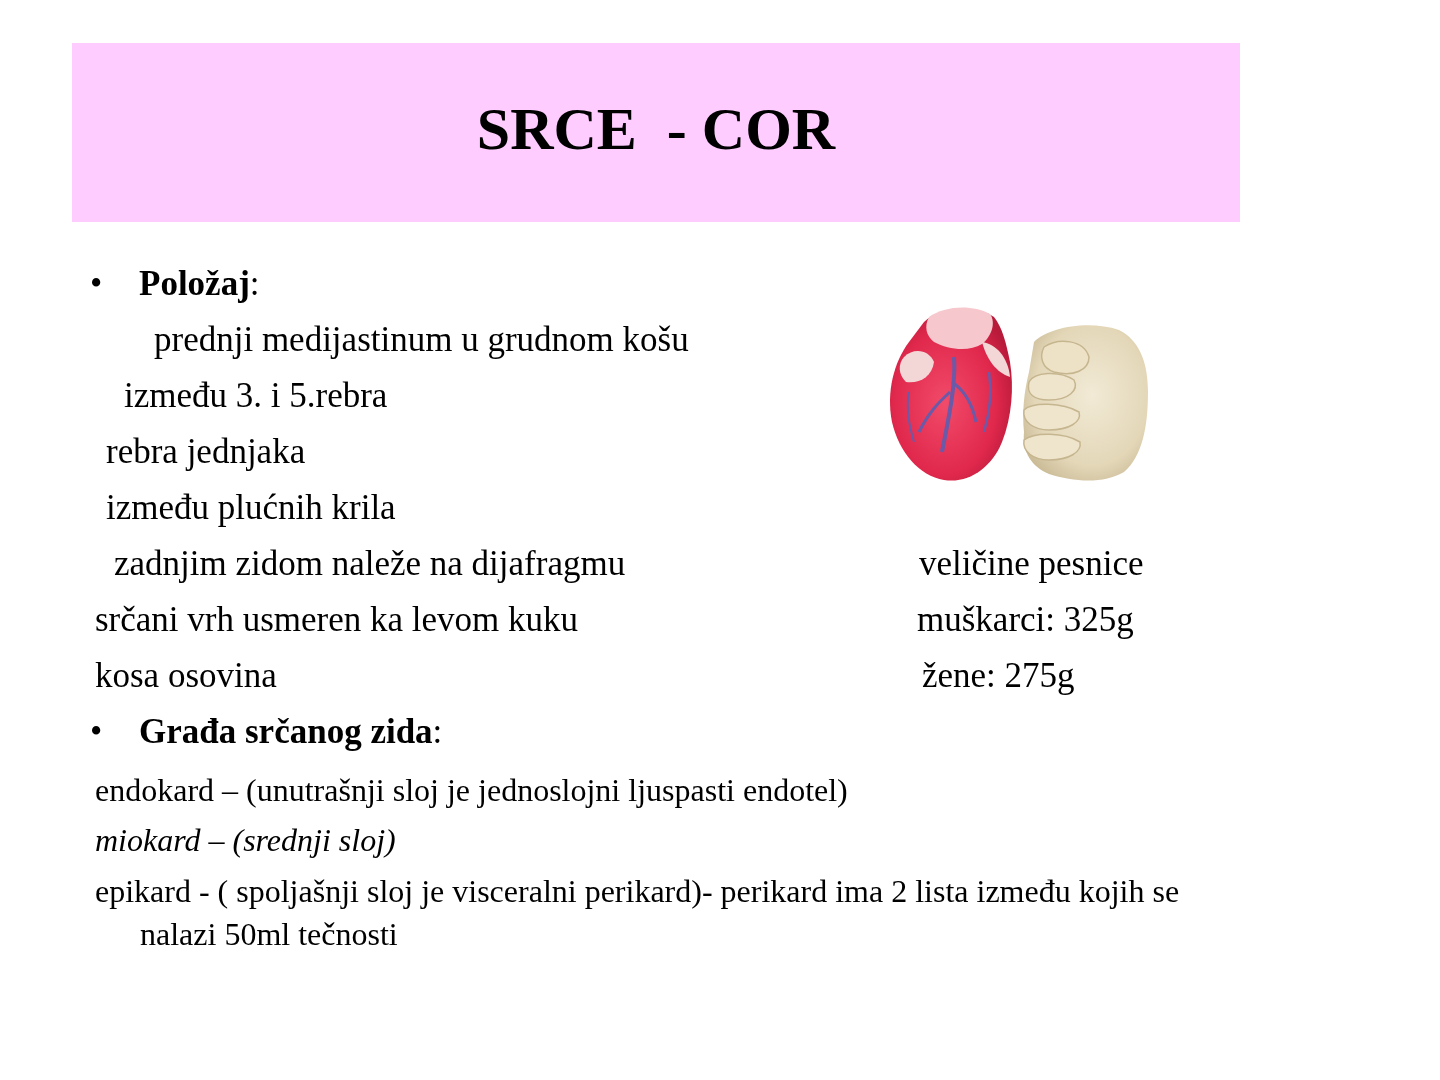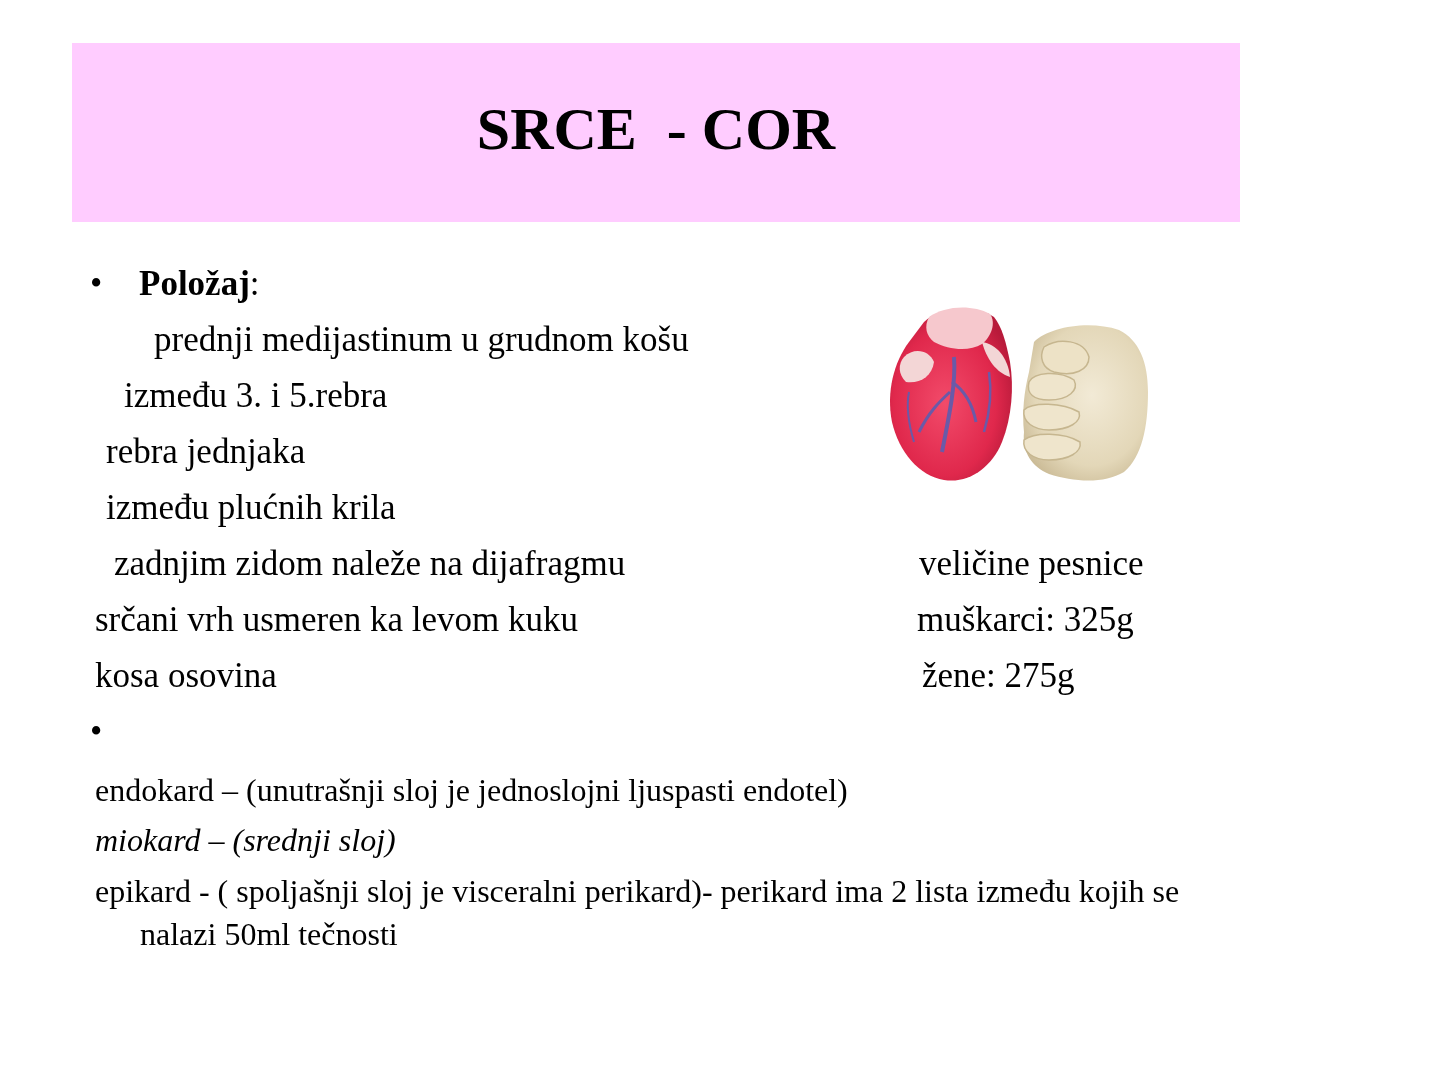--- a/index.html
+++ b/index.html
@@ -125,18 +125,19 @@
     </g>
   </svg>
 </div>
 
 <div class="line" style="left:919px; top:544px;">veličine pesnice</div>
 <div class="line" style="left:917px; top:600px;">muškarci: 325g</div>
 <div class="line" style="left:922px; top:656px;">žene: 275g</div>
 
 <div class="bullet-line" style="left:90px; top:712px; width:500px; height:40px;">
   <span class="bullet-dot">•</span>
+  <span class="bullet-text"><span class="bold">Građa srčanog zida</span><span>:</span></span>
 </div>
 
 <div class="line small" style="left:95px; top:770px;">endokard – (unutrašnji sloj je jednoslojni ljuspasti endotel)</div>
 <div class="line small" style="left:95px; top:820px;font-style:italic;">miokard – (srednji sloj)</div>
 <div class="line small" style="left:95px; top:871px;">epikard - ( spoljašnji sloj je visceralni perikard)- perikard ima 2 lista između kojih se</div>
 <div class="line small" style="left:140px; top:914px;">nalazi 50ml tečnosti</div>
 
 </body></html>

